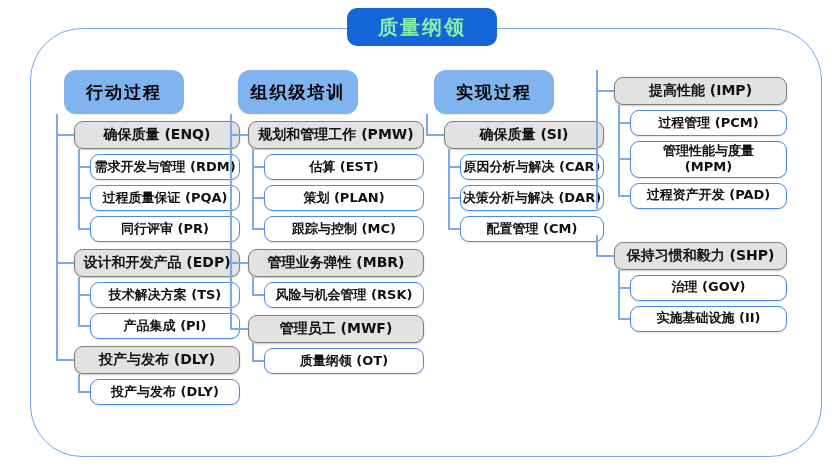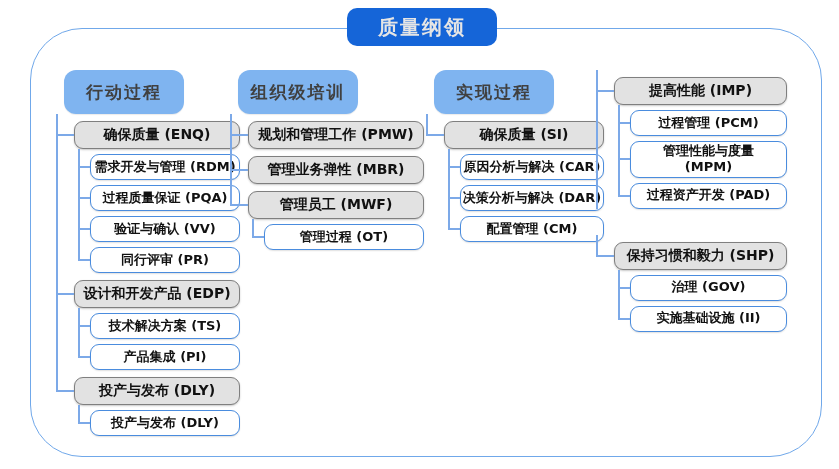--- a/index.html
+++ b/index.html
@@ -13,36 +13,36 @@
     position:absolute;left:30px;top:28px;width:790px;height:427px;
     border:1.6px solid var(--c-frame,#70A8EA);
     border-radius:52px;
     background:transparent;
   }
   
   .title{
     position:absolute;left:347px;top:8px;width:150px;height:38px;
     background:var(--c-title,#1565D8);
     border-radius:10px;
-    color:#e5e5e5;font-size:20px;font-weight:700;letter-spacing:2px;
+    color:#86efac;font-size:20px;font-weight:700;letter-spacing:2px;
     display:flex;align-items:center;justify-content:center;
     z-index:3;
   }
   #columns{position:absolute;left:0;top:0;width:100%;height:100%;z-index:2;}
   .column{position:absolute;top:70px;}
   .column:nth-child(1){left:62px;width:178px;}
   .column:nth-child(2){left:236px;width:188px;}
   .column:nth-child(3){left:432px;width:172px;}
   .column:nth-child(4){left:602px;width:185px;}
   
   .col-header{
     width:120px;height:44px;margin-left:2px;
     background:var(--c-header,#7FB4F0);
     border-radius:12px;
-    color:#404040;font-size:17px;font-weight:700;letter-spacing:2px;
+    color:#000000;font-size:17px;font-weight:700;letter-spacing:2px;
     display:flex;align-items:center;justify-content:center;
     box-shadow:0 1px 1px rgba(0,0,0,0.08);
   }
   .groups{position:relative;margin-left:12px;}
   .group{position:relative;padding-top:7px;}
   
   .group::after{
     content:'';position:absolute;left:-18px;top:0;height:100%;width:2px;
     background:var(--c-conn,#7CA9E8);
   }
@@ -99,23 +99,20 @@
           <div class="group">
             <div class="gray-node">确保质量 (ENQ)</div>
             <div class="leaves">
               <div class="leaf">
                 <div class="leaf-node">需求开发与管理 (RDM)</div>
               </div>
               <div class="leaf">
                 <div class="leaf-node">过程质量保证 (PQA)</div>
               </div>
               <div class="leaf">
-                <div class="leaf-node">验证与确认 (VV)</div>
-              </div>
-              <div class="leaf">
                 <div class="leaf-node">同行评审 (PR)</div>
               </div>
             </div>
           </div>
           <div class="group">
             <div class="gray-node">设计和开发产品 (EDP)</div>
             <div class="leaves">
               <div class="leaf">
                 <div class="leaf-node">技术解决方案 (TS)</div>
               </div>
@@ -132,29 +129,45 @@
               </div>
             </div>
           </div>
         </div>
       </div>
       <div class="column">
         <div class="col-header">组织级培训</div>
         <div class="groups">
           <div class="group">
             <div class="gray-node">规划和管理工作 (PMW)</div>
+            <div class="leaves">
+              <div class="leaf">
+                <div class="leaf-node">估算 (EST)</div>
+              </div>
+              <div class="leaf">
+                <div class="leaf-node">策划 (PLAN)</div>
+              </div>
+              <div class="leaf">
+                <div class="leaf-node">跟踪与控制 (MC)</div>
+              </div>
+            </div>
           </div>
           <div class="group">
             <div class="gray-node">管理业务弹性 (MBR)</div>
+            <div class="leaves">
+              <div class="leaf">
+                <div class="leaf-node">风险与机会管理 (RSK)</div>
+              </div>
+            </div>
           </div>
           <div class="group">
             <div class="gray-node">管理员工 (MWF)</div>
             <div class="leaves">
               <div class="leaf">
-                <div class="leaf-node">管理过程 (OT)</div>
+                <div class="leaf-node">质量纲领 (OT)</div>
               </div>
             </div>
           </div>
         </div>
       </div>
       <div class="column">
         <div class="col-header">实现过程</div>
         <div class="groups">
           <div class="group">
             <div class="gray-node">确保质量 (SI)</div>

